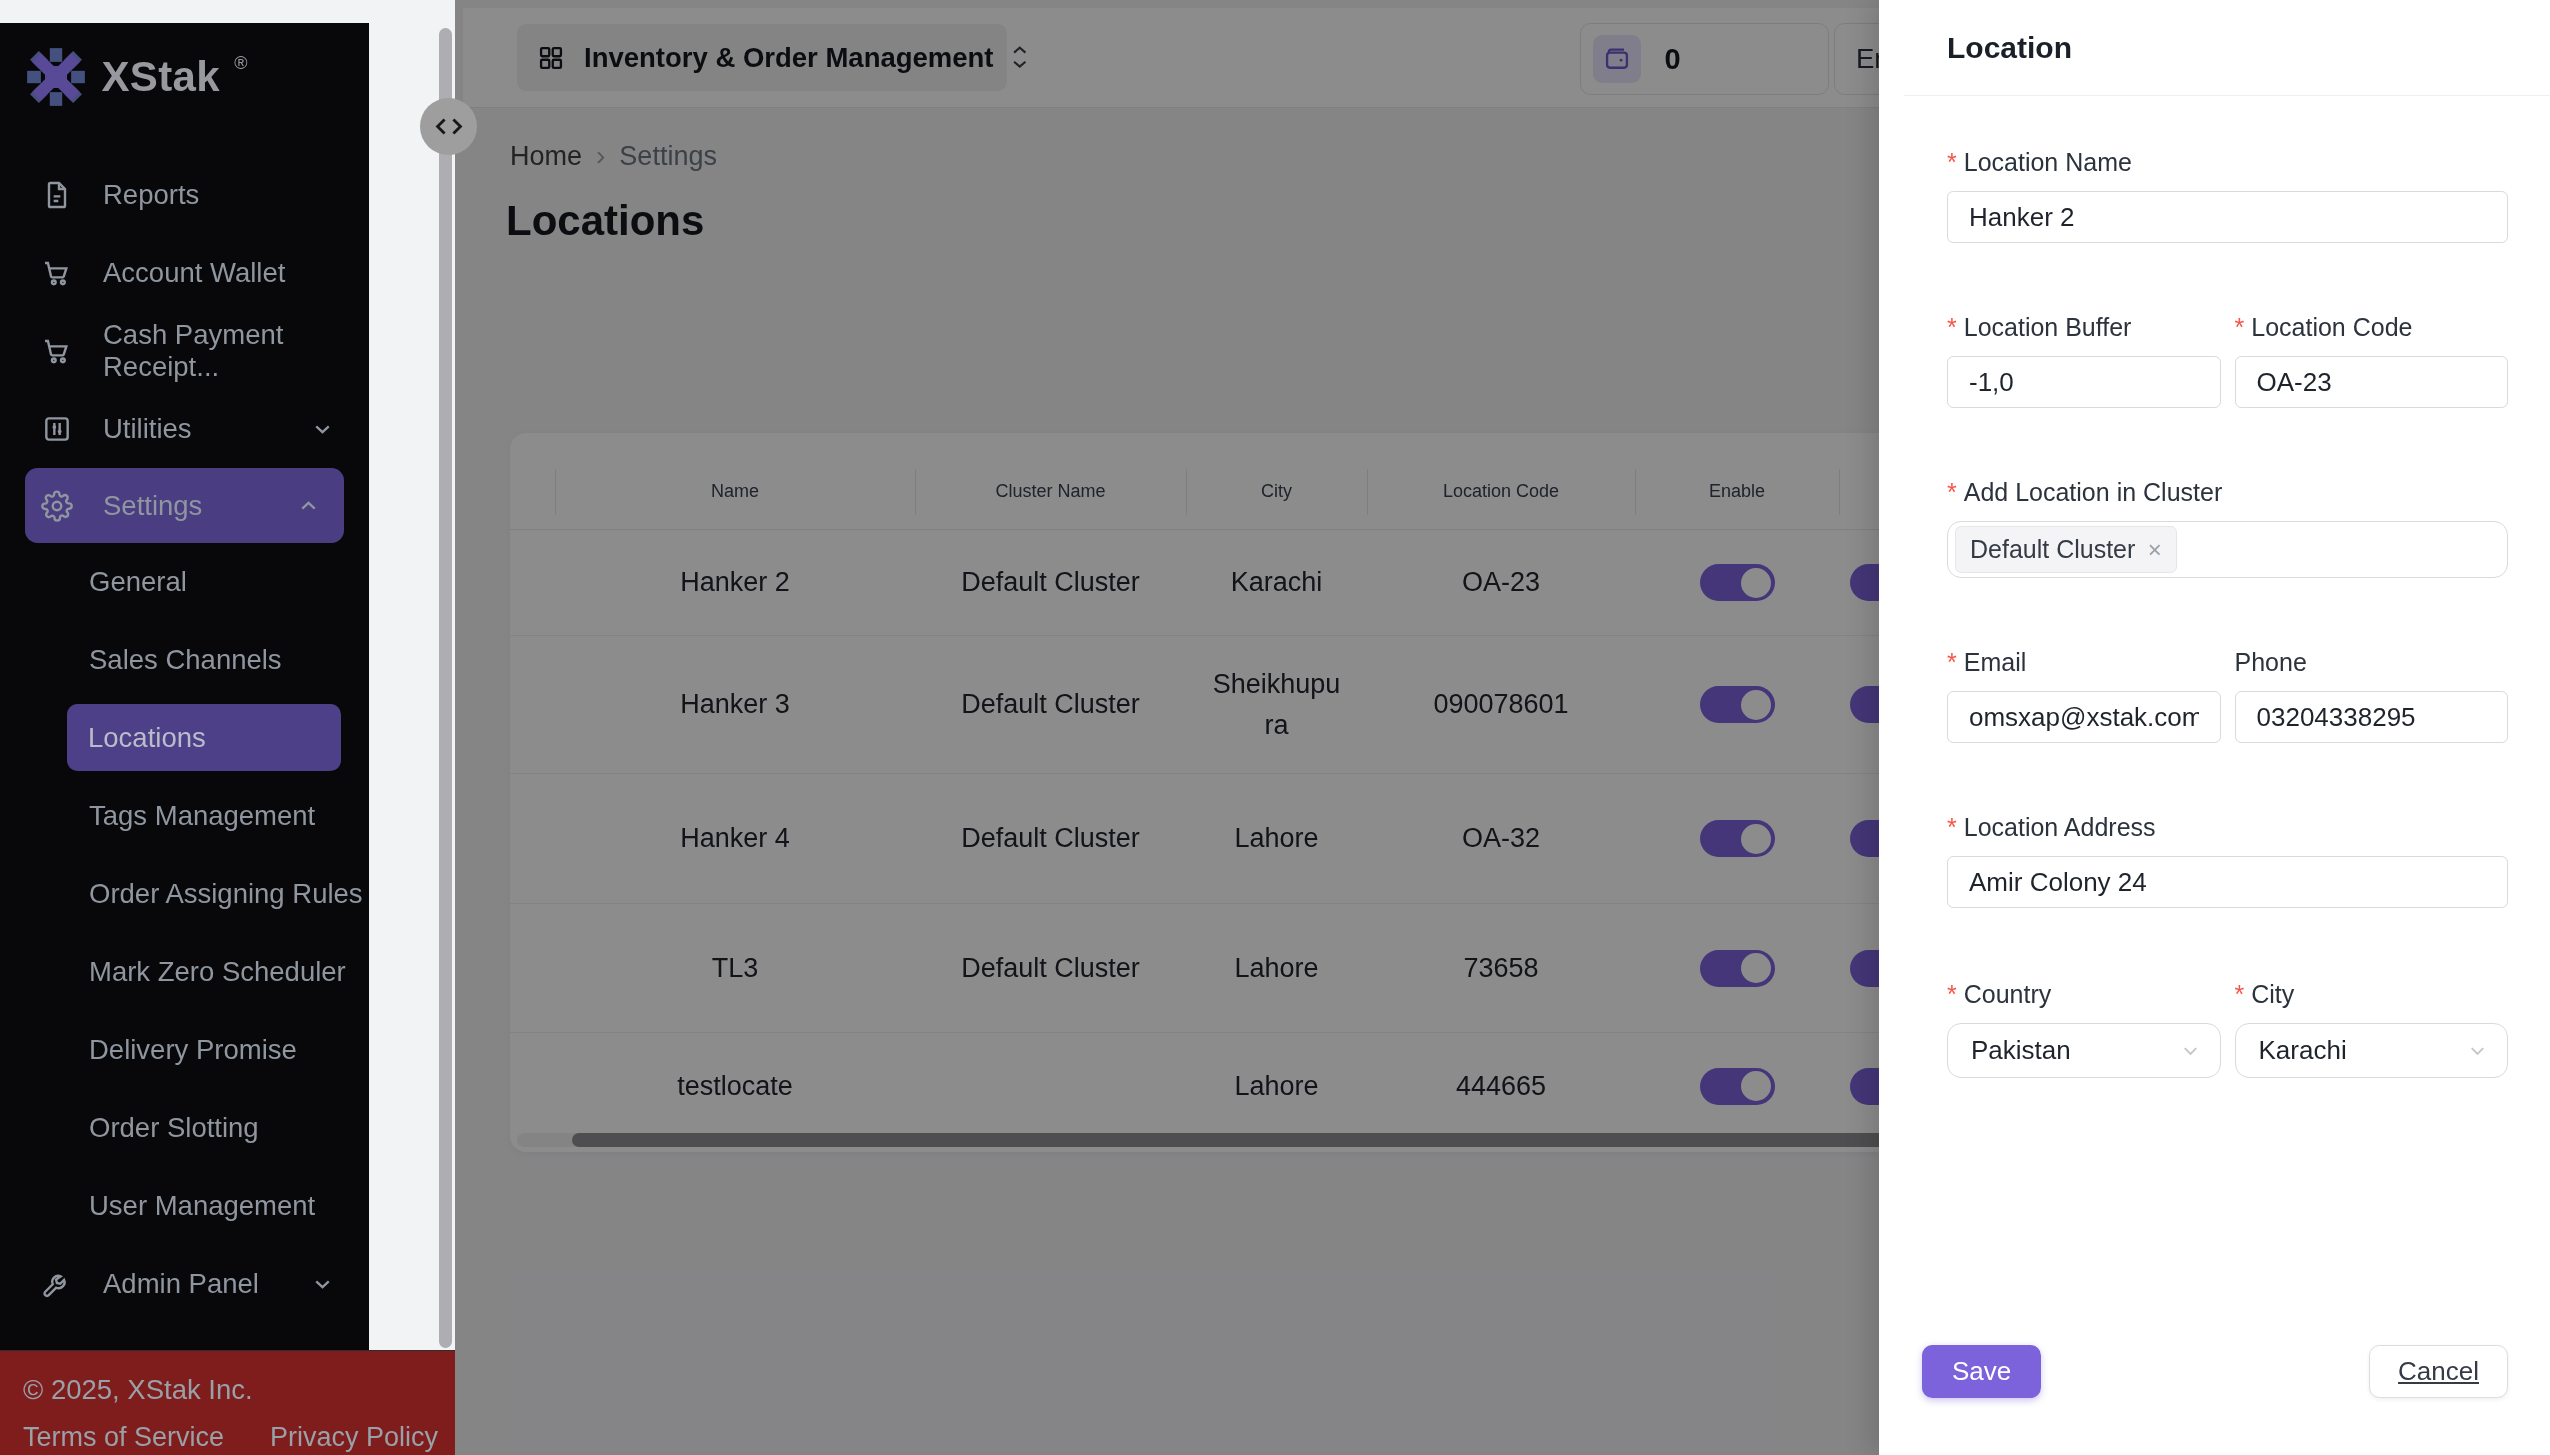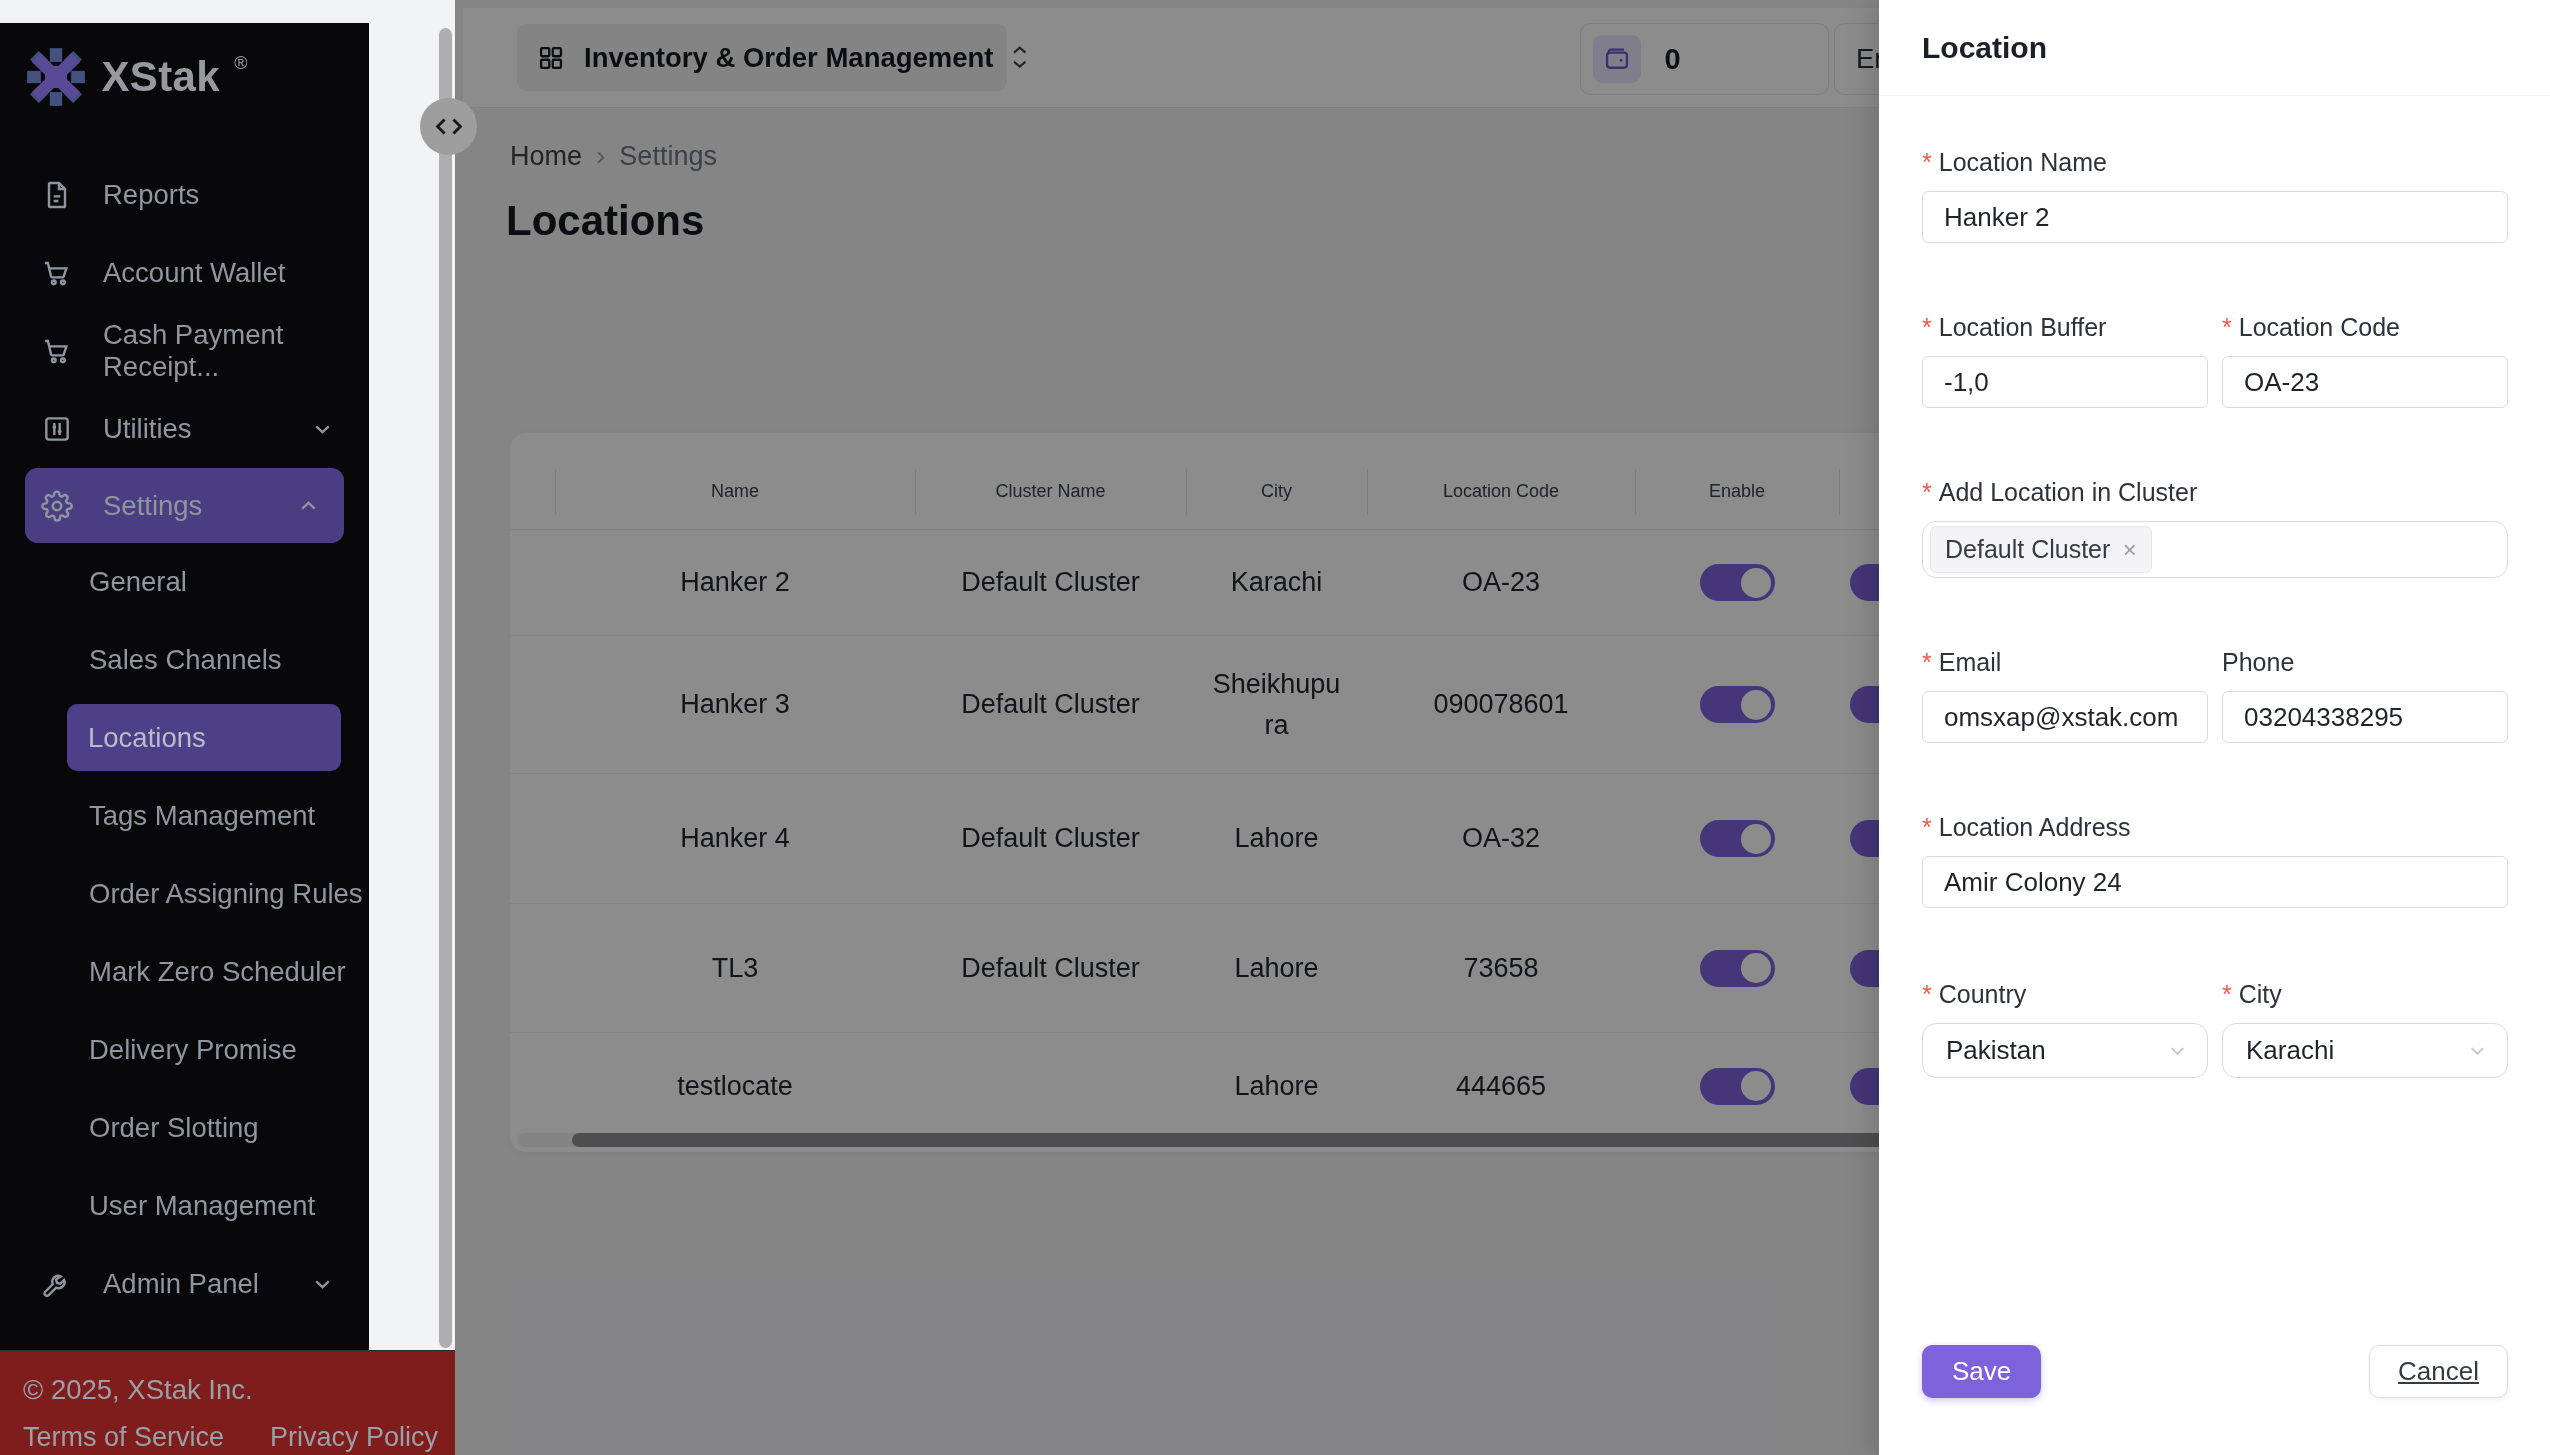--- a/index.html
+++ b/index.html
@@ -76,21 +76,21 @@
   .toggle .knob { position:absolute; right:3.5px; top:3.5px; width:30px; height:30px; border-radius:50%; background:#ffffff; }
   .td.extra { justify-content:flex-start; padding-left:10.6px; }
 
   .hscroll-track { position:absolute; left:7px; bottom:5.3px; width:1410px; height:14px; border-radius:7px; background:#f1f1f3; }
   .hscroll-thumb { position:absolute; left:55px; top:0; width:1355px; height:14px; border-radius:7px; background:#8f8f92; cursor:pointer; }
 
   
   .mask { position:absolute; left:455px; top:0; width:2095px; height:1455px; background:rgba(0,0,0,0.45); z-index:5; }
 
   
-  .drawer { position:absolute; left:1879px; top:0; width:672px; height:1455px; background:#ffffff; z-index:10; box-shadow:-9px 0 25px rgba(0,0,0,0.14); }
+  .drawer { position:absolute; left:1879px; top:0; width:672px; height:1455px; background:#ffffff; z-index:10; box-shadow:-9px 0 25px rgba(0,0,0,0.14);padding-left:25px; }
   .drawer-header { height:96px; display:flex; align-items:center; padding-left:43px; border-bottom:0.9px solid #f0f0f2; }
   .drawer-title { font-size:30px; font-weight:600; color:#1b1f27; }
   .drawer-body { padding:0 43px 0 43px; }
   .fgroup { margin-top:69px; }
   .fgroup.first { margin-top:51px; }
   .frow { display:flex; gap:14px; }
   .frow .fcol { flex:1; min-width:0; }
   .flabel { display:flex; align-items:baseline; font-size:25px; font-weight:500; color:#2c333d; line-height:30px; }
   .req { color:#f5564a; margin-right:7px; font-size:25px; }
   .tinput { margin-top:14px; width:100%; height:52px; border:1.8px solid #d9dade; border-radius:6.2px; padding:0 21px; font-size:26px; color:#1f242c; font-family:"Liberation Sans", sans-serif; background:#fff; outline:none; }

